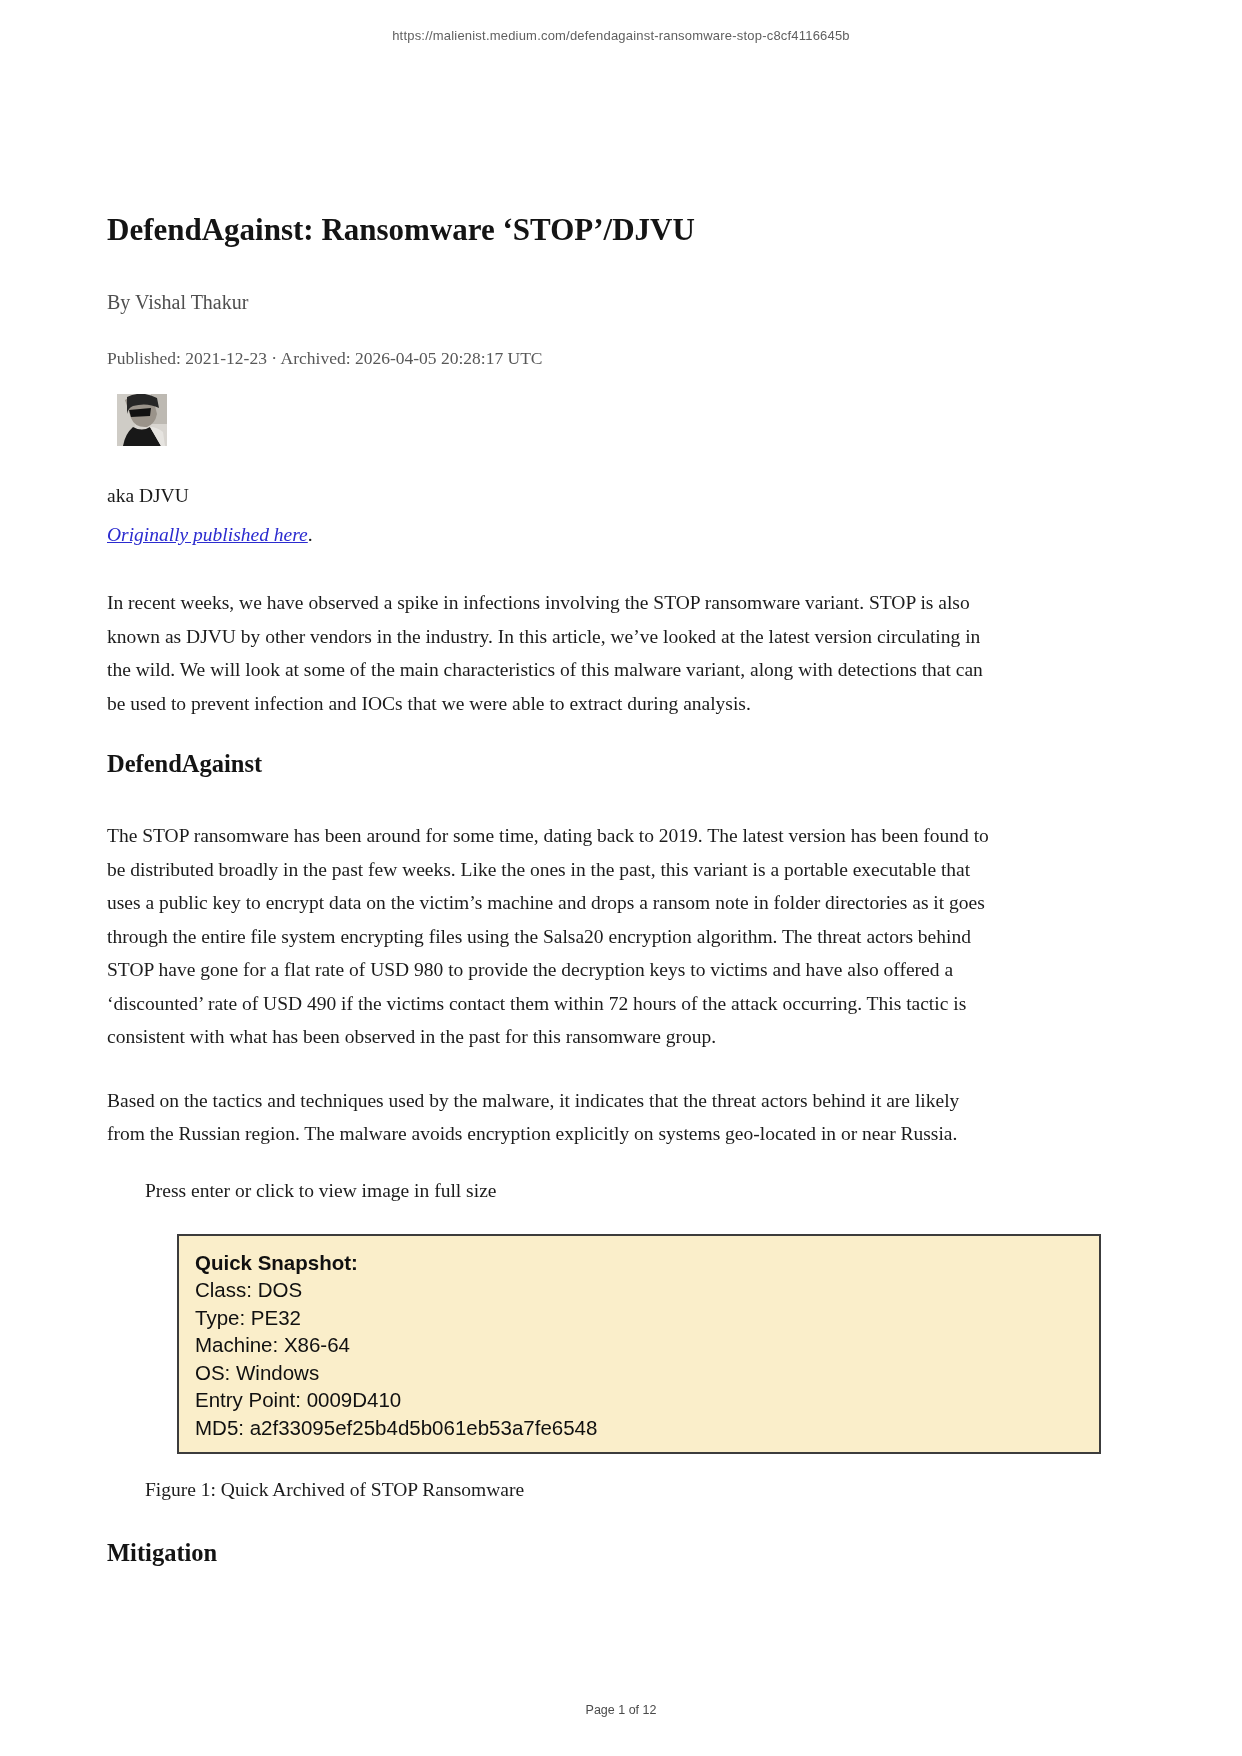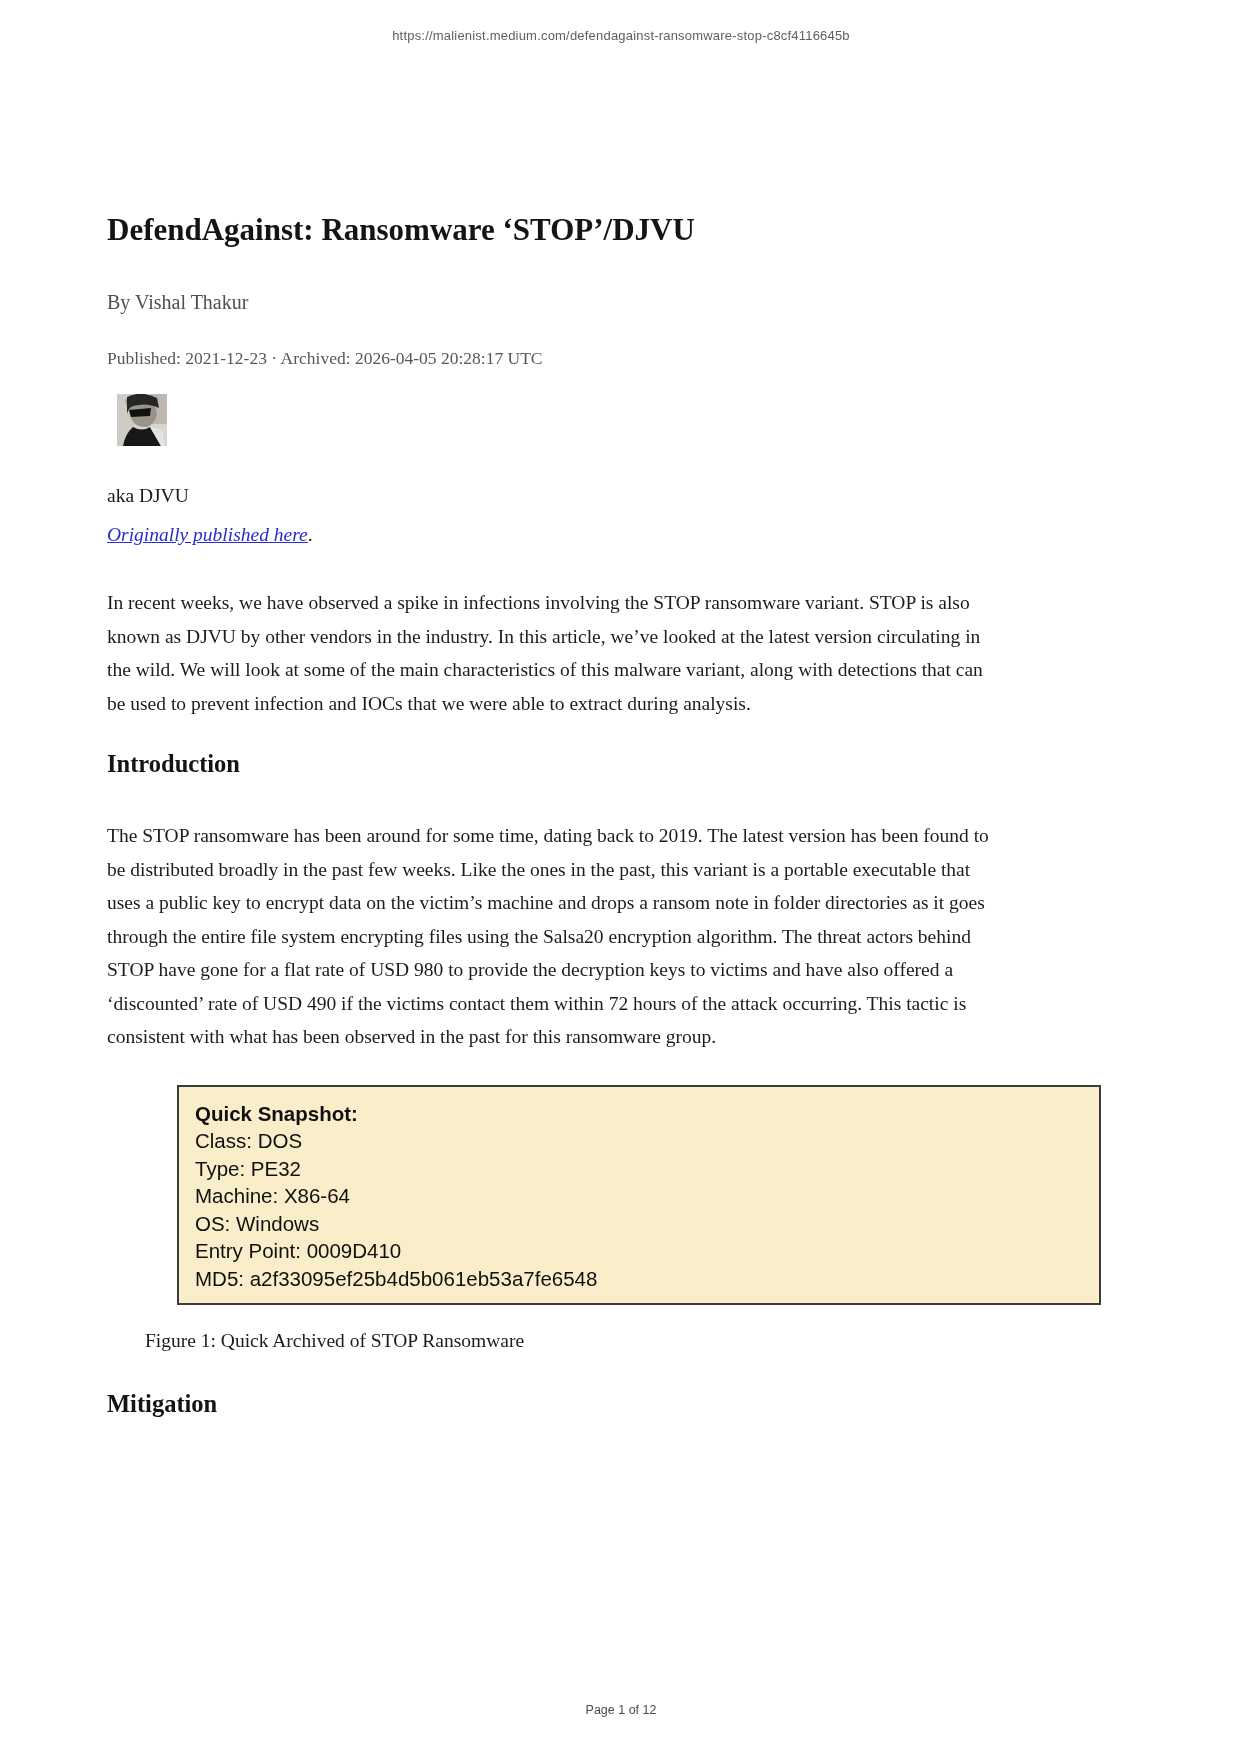--- a/index.html
+++ b/index.html
@@ -172,25 +172,27 @@
   </svg>
 
   <div class="aka-line">aka DJVU</div>
 
   <div class="origin-line">
     <span class="origin-link">Originally published here</span><span class="origin-suffix">.</span>
   </div>
 
   <p class="para lead">In recent weeks, we have observed a spike in infections involving the STOP ransomware variant. STOP is also known as DJVU by other vendors in the industry. In this article, we’ve looked at the latest version circulating in the wild. We will look at some of the main characteristics of this malware variant, along with detections that can be used to prevent infection and IOCs that we were able to extract during analysis.</p>
 
-  <h2 class="section-heading">Introduction</h2>
+  <h2 class="section-heading">DefendAgainst</h2>
 
   <p class="para intro-a">The STOP ransomware has been around for some time, dating back to 2019. The latest version has been found to be distributed broadly in the past few weeks. Like the ones in the past, this variant is a portable executable that uses a public key to encrypt data on the victim’s machine and drops a ransom note in folder directories as it goes through the entire file system encrypting files using the Salsa20 encryption algorithm. The threat actors behind STOP have gone for a flat rate of USD 980 to provide the decryption keys to victims and have also offered a ‘discounted’ rate of USD 490 if the victims contact them within 72 hours of the attack occurring. This tactic is consistent with what has been observed in the past for this ransomware group.</p>
 
-
+  <p class="para intro-b">Based on the tactics and techniques used by the malware, it indicates that the threat actors behind it are likely from the Russian region. The malware avoids encryption explicitly on systems geo-located in or near Russia.</p>
+
+  <div class="image-hint">Press enter or click to view image in full size</div>
 
   <div class="figure-box">
     <div class="box-title">Quick Snapshot:</div>
     <div class="box-line">Class: DOS</div>
     <div class="box-line">Type: PE32</div>
     <div class="box-line">Machine: X86-64</div>
     <div class="box-line">OS: Windows</div>
     <div class="box-line">Entry Point: 0009D410</div>
     <div class="box-line">MD5: a2f33095ef25b4d5b061eb53a7fe6548</div>
   </div>

